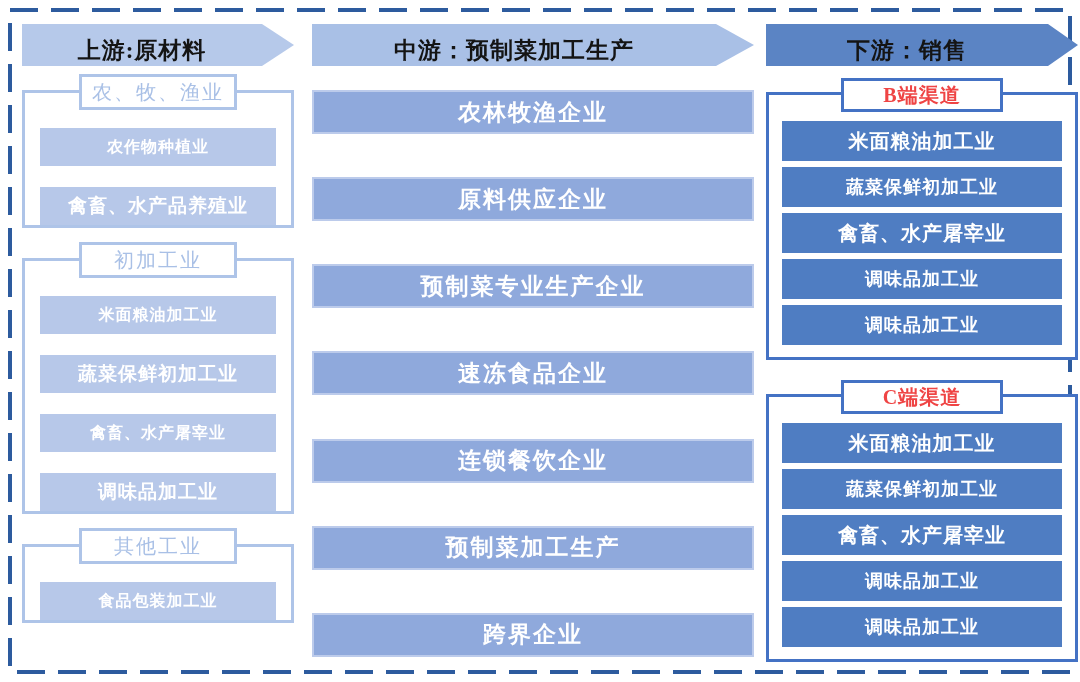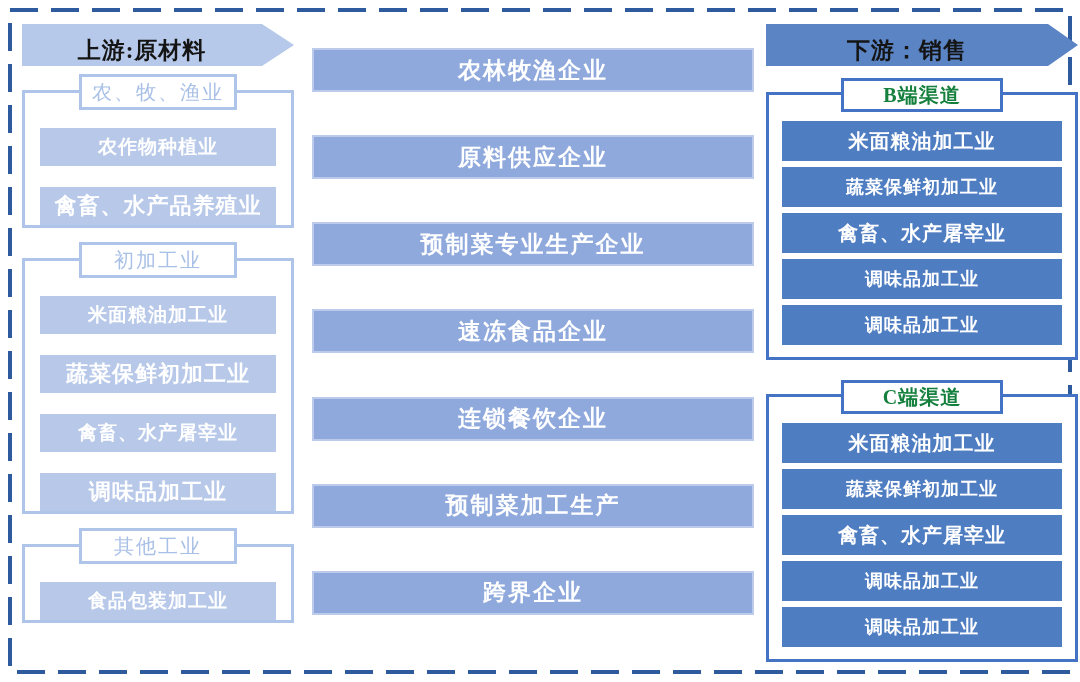--- a/index.html
+++ b/index.html
@@ -51,26 +51,26 @@
     background:#ffffff;
     border:3px solid #aec4e8;
     color:#a9c0e6;
     font-size:20px; letter-spacing:2px;
     display:flex; align-items:center; justify-content:center;
     white-space:nowrap;
   }
   .up-item {
     height:38px;
     background:#b7c8e9; color:#ffffff;
-    font-size:19px; font-weight:600; letter-spacing:1px;
+    font-size:16px; font-weight:600; letter-spacing:1px;
     display:flex; align-items:center; justify-content:center;
     white-space:nowrap;
   }
   .up-item + .up-item { margin-top:21px; }
-  .up-item.small { font-size:22px; }
+  .up-item.small { font-size:19px; }
 
   
   .mid-items {
     margin-top:24px; height:567px;
     display:flex; flex-direction:column; justify-content:space-between;gap:40px;
   }
   .mid-item {
     height:44px;
     background:#8fa9dc;
     border:2px solid #bccbeb;
@@ -87,21 +87,21 @@
     padding:26px 13px 12px 13px;
     background:#ffffff;
   }
   .down-group-b { margin-top:26px; }
   .down-group-c { margin-top:34px; }
   .down-title {
     position:absolute; top:-17px; left:50%; transform:translateX(-50%);
     width:162px; height:34px;
     background:#ffffff;
     border:3px solid #4472c4;
-    color:#15803d;
+    color:#ef4444;
     font-size:20px; font-weight:bold; letter-spacing:1px;
     display:flex; align-items:center; justify-content:center;
     white-space:nowrap;
   }
   .down-item {
     height:40px;
     background:#4f7dc2; color:#ffffff;
     font-size:20px; font-weight:600; letter-spacing:1px;
     display:flex; align-items:center; justify-content:center;
     white-space:nowrap;
@@ -137,20 +137,23 @@
       <div class="up-item small">调味品加工业</div>
     </div>
 
     <div class="up-group up-group-3">
       <div class="up-title">其他工业</div>
       <div class="up-item">食品包装加工业</div>
     </div>
   </div>
 
   <div class="col col-mid">
+    <div class="arrow arrow-mid">
+      <span>中游：预制菜加工生产</span>
+    </div>
     <div class="mid-items">
       <div class="mid-item">农林牧渔企业</div>
       <div class="mid-item">原料供应企业</div>
       <div class="mid-item">预制菜专业生产企业</div>
       <div class="mid-item">速冻食品企业</div>
       <div class="mid-item">连锁餐饮企业</div>
       <div class="mid-item">预制菜加工生产</div>
       <div class="mid-item">跨界企业</div>
     </div>
   </div>

